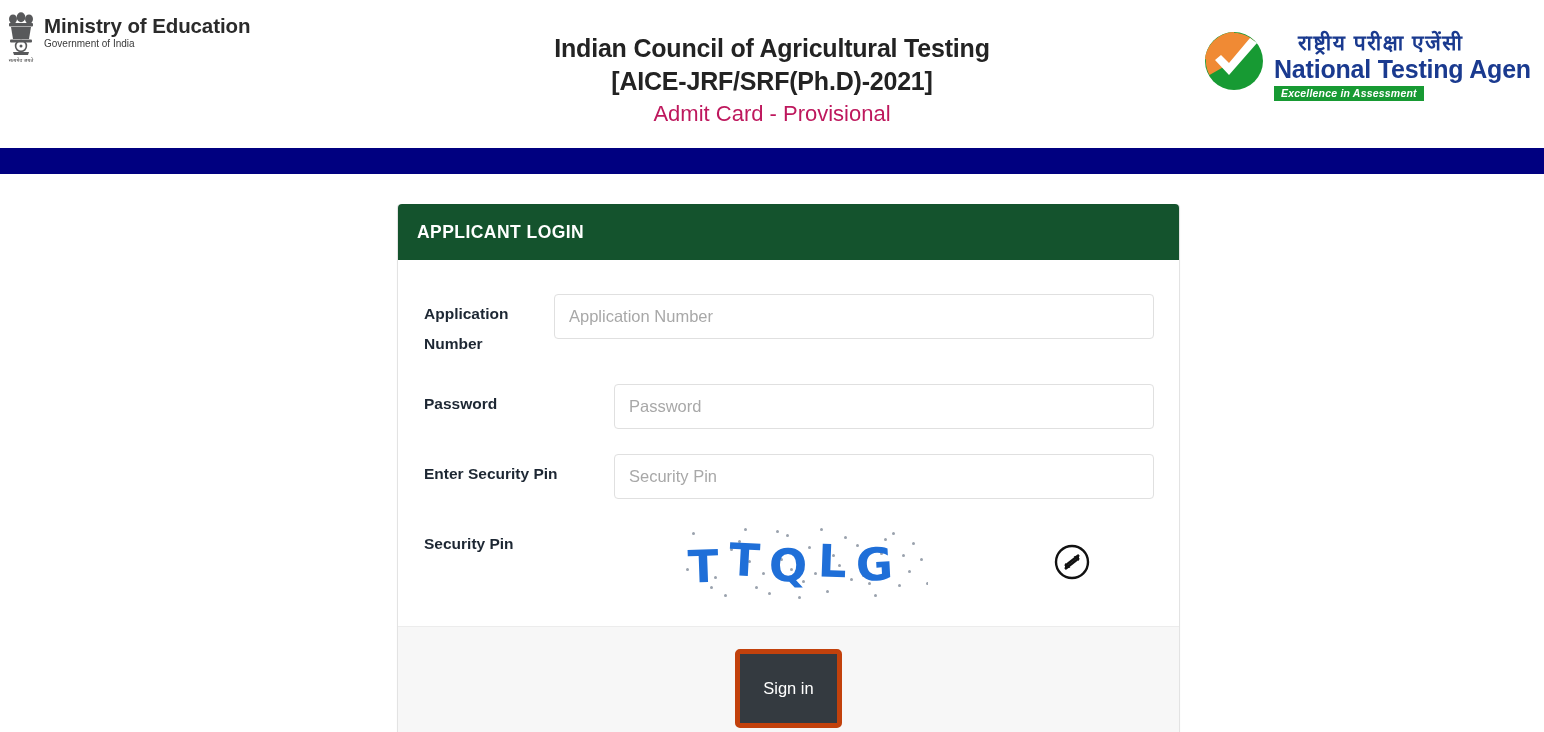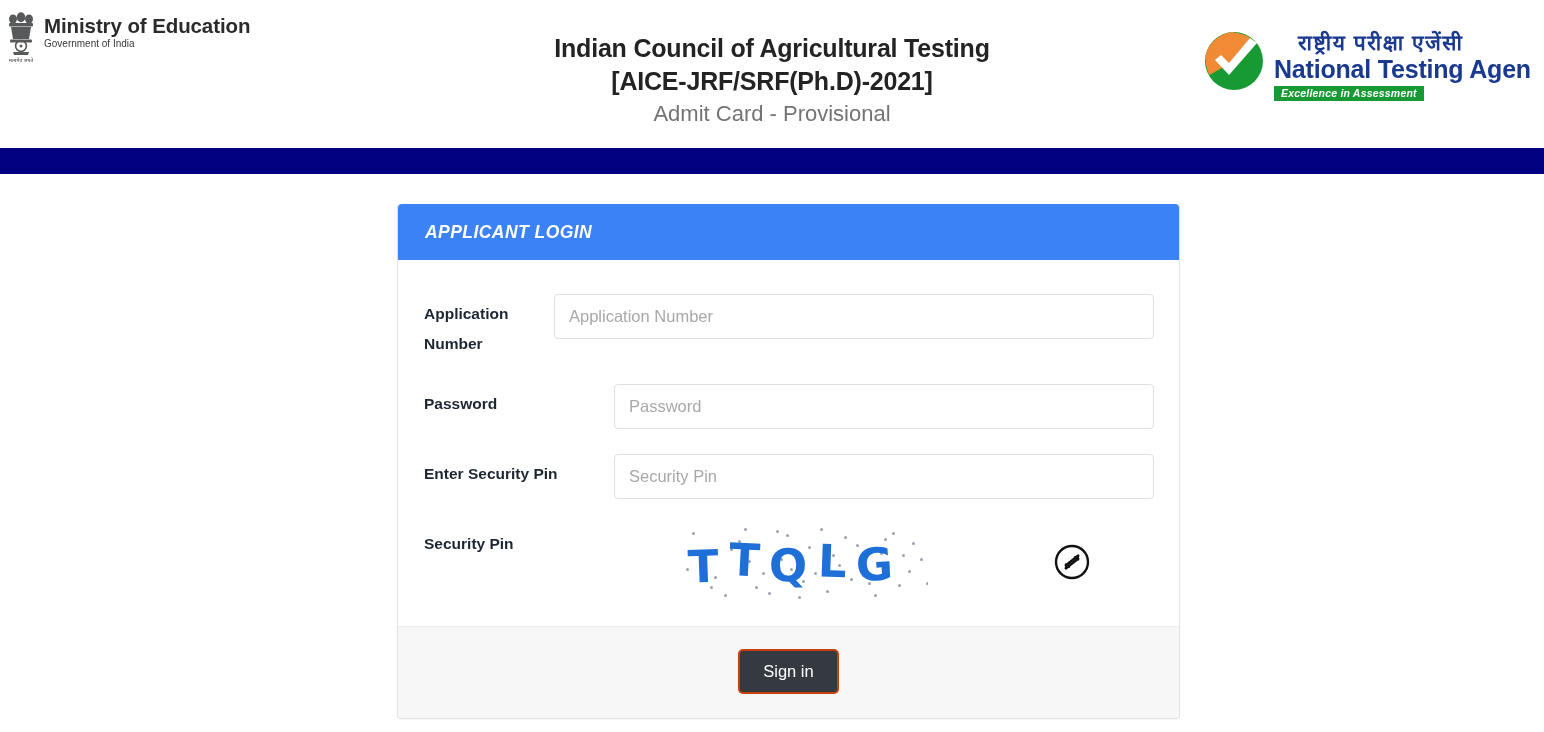--- a/index.html
+++ b/index.html
@@ -66,21 +66,21 @@
   .title-line-1, .title-line-2 {
     font-size: 25px;
     font-weight: 700;
     color: #232323;
     line-height: 1.32;
     letter-spacing: -0.2px;
   }
   .title-line-3 {
     font-size: 22px;
     font-weight: 400;
-    color: #737373;
+    color: #be185d;
     line-height: 1.35;
     margin-top: 1px;
   }
 
   
   .nta-block {
     position: absolute;
     left: 1203px;
     top: 28px;
     display: flex;
@@ -143,27 +143,26 @@
     top: 30px;
     width: 783px;
     background: #ffffff;
     border: 1px solid #e3e3e3;
     border-top: none;
     border-radius: 4px;
     box-shadow: 0 1px 2px rgba(0,0,0,0.04);
   }
 
   .panel-header {
-    background: #3b82f6;
+    background: #14532d;
     height: 56px;
     display: flex;
     align-items: center;
-    padding-left: 27px;
+    padding-left: 19px;
     border-radius: 4px 4px 0 0;
-    font-style: italic;
   }
   .panel-header-title {
     color: #ffffff;
     font-size: 17.5px;
     font-weight: 700;
     letter-spacing: 0.45px;
   }
 
   .panel-body {
     padding: 34px 25px 26px 26px;
@@ -258,25 +257,25 @@
   .panel-footer {
     background: #f7f7f7;
     border-top: 1px solid #ececec;
     padding: 22px 0 24px 0;
     text-align: center;
     border-radius: 0 0 4px 4px;
   }
   .signin-btn {
     background: #343a40;
     color: #ffffff;
-    border: 2px solid #c2410c;
+    border: 5px solid #c2410c;
     border-radius: 5px;
     font-size: 16.5px;
     font-family: "Liberation Sans", sans-serif;
-    padding: 11px 23px;
+    padding: 25px 23px;
     cursor: pointer;
     line-height: 1.15;
   }
 </style>
 </head>
 <body>
 
 <div class="top-header">
 
   <div class="ministry-block">

